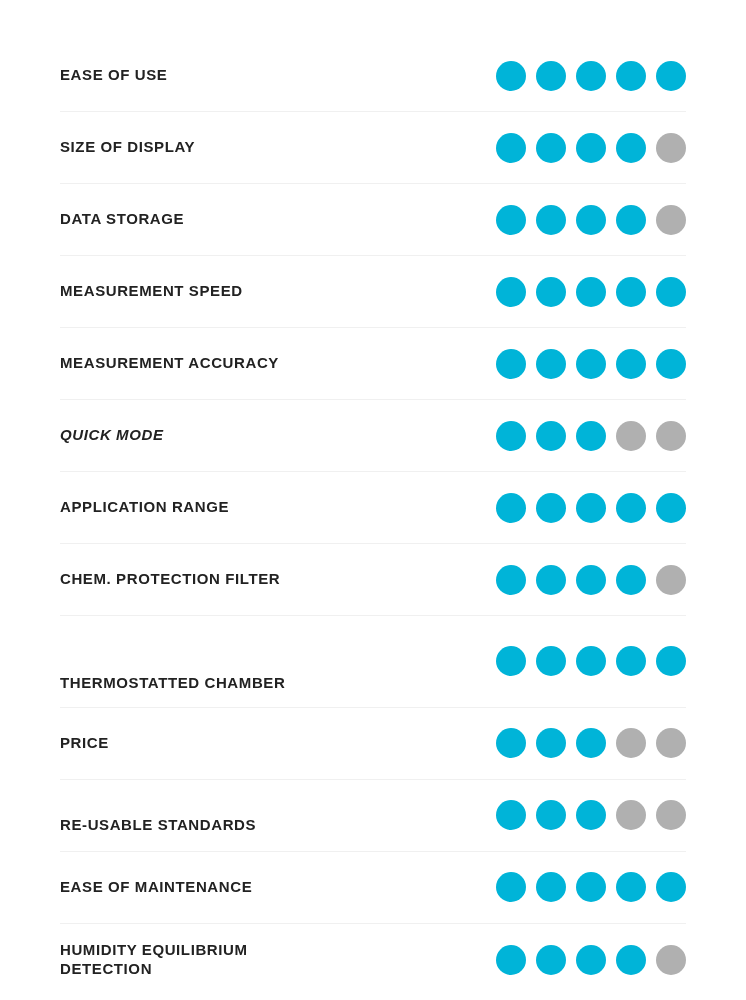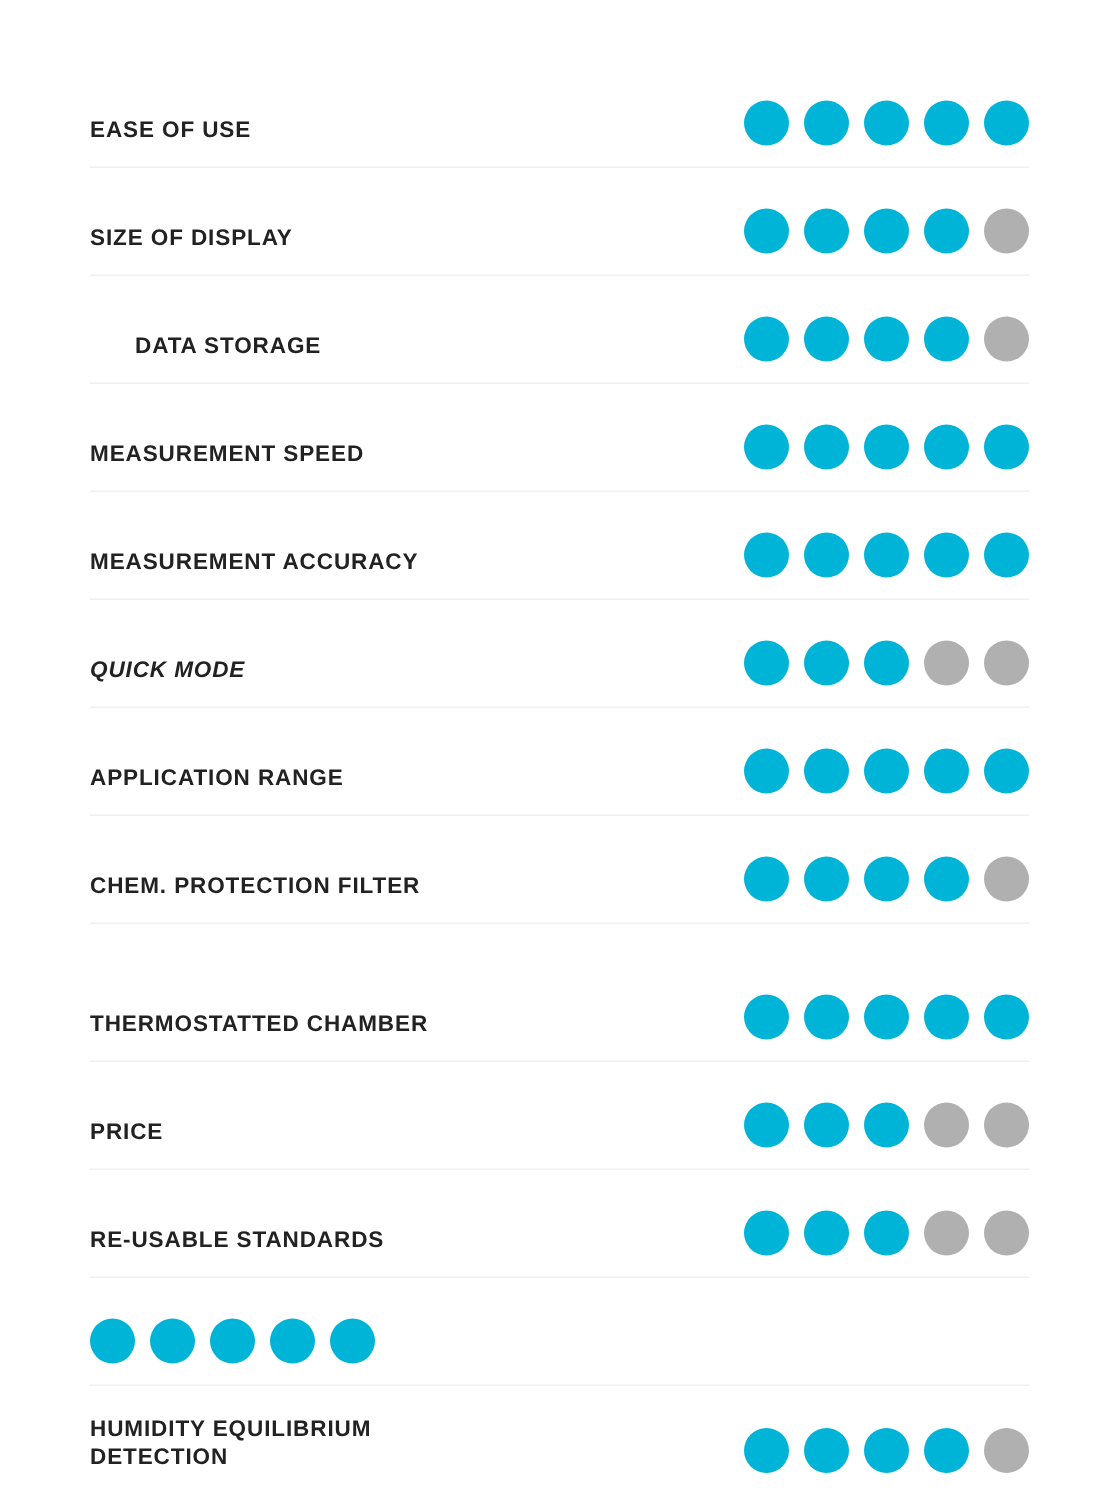--- a/index.html
+++ b/index.html
@@ -17,21 +17,21 @@
     }
 
     .feature-list {
       display: flex;
       flex-direction: column;
       gap: 0;
     }
 
     .feature-row {
       display: flex;
-      align-items: flex-end;
+      align-items: center;
       justify-content: space-between;
       padding: 14px 0;
       border-bottom: 1px solid #f0f0f0;
       min-height: 72px;
     }
 
     .feature-row:last-child {
       border-bottom: none;
     }
 
@@ -85,21 +85,21 @@
       <div class="feature-label" style="white-space: pre-line;">SIZE OF DISPLAY</div>
       <div class="dot-group">
         <div class="dot dot-filled"></div>
         <div class="dot dot-filled"></div>
         <div class="dot dot-filled"></div>
         <div class="dot dot-filled"></div>
         <div class="dot dot-empty"></div>
       </div>
     </div>
     <div class="feature-row">
-      <div class="feature-label" style="white-space: pre-line; margin-left: 30px;">DATA STORAGE</div>
+      <div class="feature-label" style="white-space: pre-line;">DATA STORAGE</div>
       <div class="dot-group">
         <div class="dot dot-filled"></div>
         <div class="dot dot-filled"></div>
         <div class="dot dot-filled"></div>
         <div class="dot dot-filled"></div>
         <div class="dot dot-empty"></div>
       </div>
     </div>
     <div class="feature-row">
       <div class="feature-label" style="white-space: pre-line;">MEASUREMENT SPEED</div>
@@ -175,20 +175,21 @@
       <div class="feature-label" style="white-space: pre-line; margin-top: 20px;">RE-USABLE STANDARDS</div>
       <div class="dot-group">
         <div class="dot dot-filled"></div>
         <div class="dot dot-filled"></div>
         <div class="dot dot-filled"></div>
         <div class="dot dot-empty"></div>
         <div class="dot dot-empty"></div>
       </div>
     </div>
     <div class="feature-row">
+      <div class="feature-label" style="white-space: pre-line;">EASE OF MAINTENANCE</div>
       <div class="dot-group">
         <div class="dot dot-filled"></div>
         <div class="dot dot-filled"></div>
         <div class="dot dot-filled"></div>
         <div class="dot dot-filled"></div>
         <div class="dot dot-filled"></div>
       </div>
     </div>
     <div class="feature-row">
       <div class="feature-label" style="white-space: pre-line;">HUMIDITY EQUILIBRIUM

